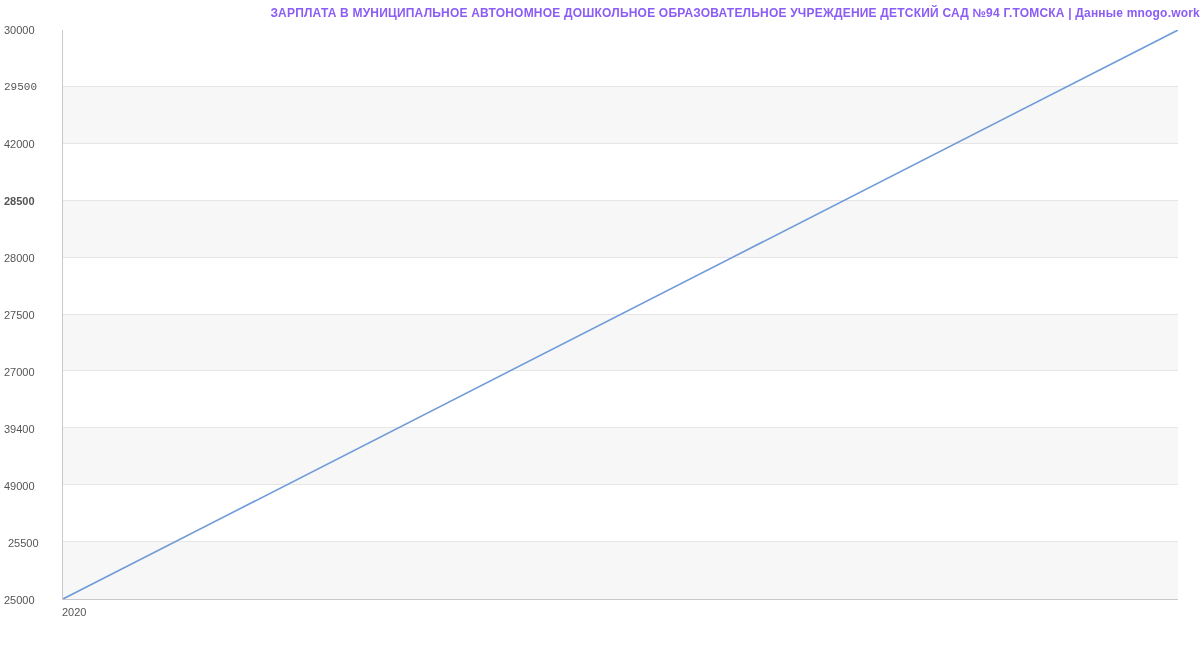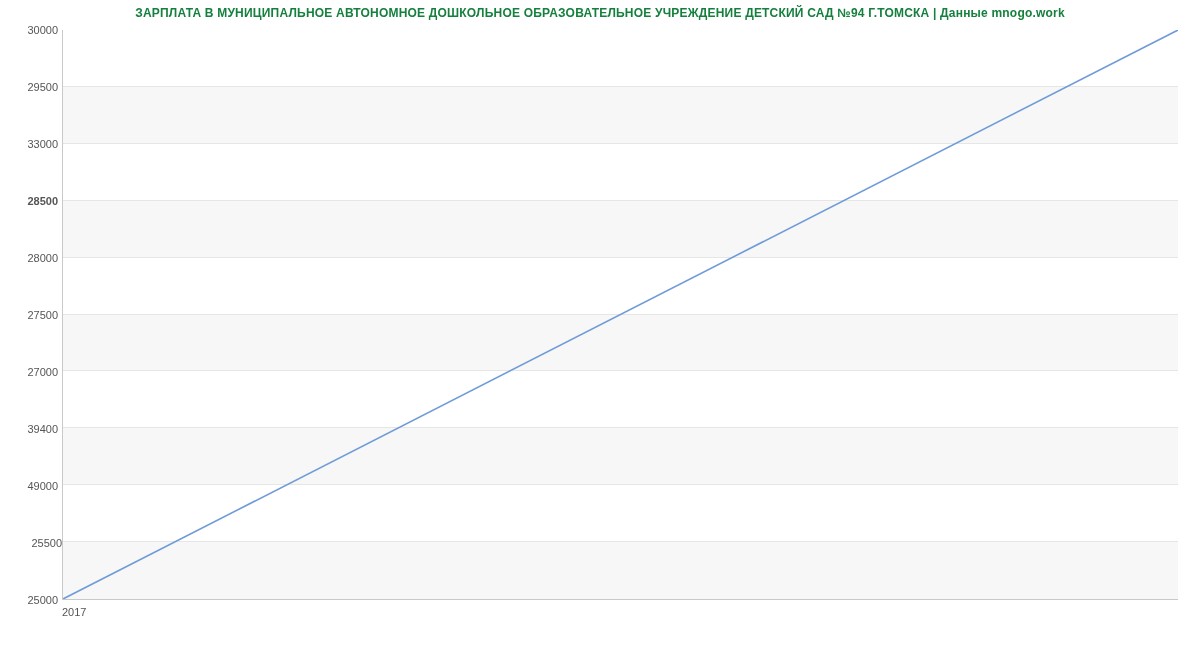--- a/index.html
+++ b/index.html
@@ -15,24 +15,24 @@
   .chart-wrap {
     position: relative;
     width: 1200px;
     height: 650px;
   }
   .title {
     position: absolute;
     top: 6px;
     left: 0;
     width: 1200px;
-    text-align: center;
+    text-align: right;
     font-size: 12px;
     font-weight: bold;
-    color: #15803d;
+    color: #8b5cf6;
     letter-spacing: 0.2px;
   }
   .plot {
     position: absolute;
     left: 62px;
     top: 30px;
     width: 1116px;
     height: 570px;
     background: #f7f7f7;
     border-left: 1px solid #c9c9c9;
@@ -47,21 +47,20 @@
   }
   .grid-line {
     position: absolute;
     left: 0;
     width: 100%;
     height: 1px;
     background: #e6e6e6;
   }
   .y-label {
     position: absolute;
-    text-align: right;
     width: 54px;
     font-size: 11px;
     color: #555555;
   }
   .x-label {
     position: absolute;
     font-size: 11px;
     color: #555555;
   }
   svg.series {
@@ -80,25 +79,25 @@
   <div class="title">ЗАРПЛАТА В МУНИЦИПАЛЬНОЕ АВТОНОМНОЕ ДОШКОЛЬНОЕ ОБРАЗОВАТЕЛЬНОЕ УЧРЕЖДЕНИЕ ДЕТСКИЙ САД №94 Г.ТОМСКА | Данные mnogo.work</div>
 
   <div class="y-label" style="left:4px; top:594px;">25000</div>
   <div class="y-label" style="left:8px; top:537px;">25500</div>
   <div class="y-label" style="left:4px; top:480px;">49000</div>
   <div class="y-label" style="left:4px; top:423px;">39400</div>
   <div class="y-label" style="left:4px; top:366px;">27000</div>
   <div class="y-label" style="left:4px; top:309px;">27500</div>
   <div class="y-label" style="left:4px; top:252px;">28000</div>
   <div class="y-label" style="left:4px; top:195px;font-weight:bold;">28500</div>
-  <div class="y-label" style="left:4px; top:138px;">33000</div>
-  <div class="y-label" style="left:4px; top:81px;">29500</div>
+  <div class="y-label" style="left:4px; top:138px;">42000</div>
+  <div class="y-label" style="left:4px; top:81px;font-family:Liberation Mono, monospace;">29500</div>
   <div class="y-label" style="left:4px; top:24px;">30000</div>
 
-  <div class="x-label" style="left:62px; top:606px;">2017</div>
+  <div class="x-label" style="left:62px; top:606px;">2020</div>
   <div class="x-label" style="left:1150px; top:632px;margin-top:17px;">2023</div>
 
   <div class="plot">
 
     <div class="band" style="bottom:56.9px; height:56.9px;"></div>
     <div class="band" style="bottom:170.7px; height:56.9px;"></div>
     <div class="band" style="bottom:284.5px; height:56.9px;"></div>
     <div class="band" style="bottom:398.3px; height:56.9px;"></div>
     <div class="band" style="bottom:512.1px; height:56.9px;"></div>
 

